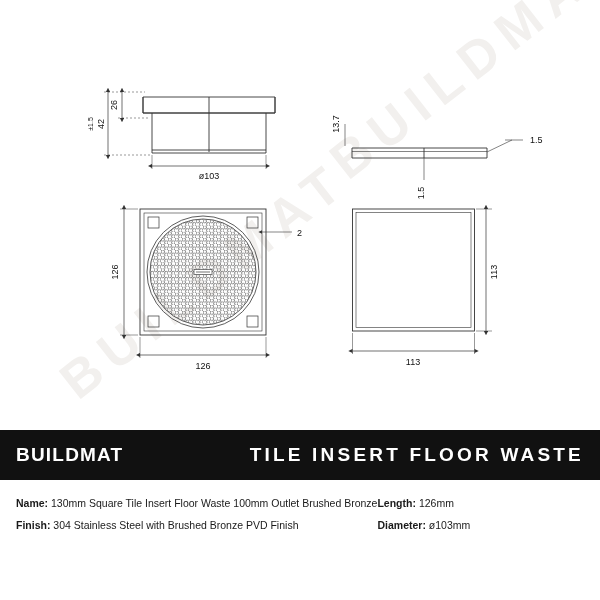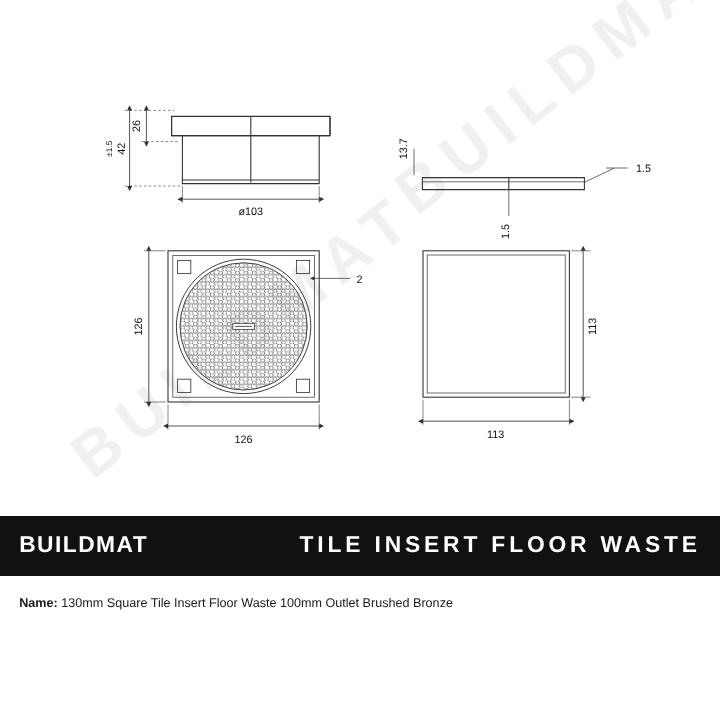--- a/index.html
+++ b/index.html
@@ -234,16 +234,28 @@
   <div class="brand">BUILDMAT</div>
   <div class="product">TILE INSERT FLOOR WASTE</div>
 </div>
 
 <div class="specs">
   <div class="specs-col-left">
     <div class="spec-row">
       <span class="k">Name:</span>
       <span class="v">130mm Square Tile Insert Floor Waste 100mm Outlet Brushed Bronze</span>
     </div>
+    <div class="spec-row">
+      <span class="k">Finish:</span>
+      <span class="v">304 Stainless Steel with Brushed Bronze PVD Finish</span>
+    </div>
   </div>
   <div class="specs-col-right">
+    <div class="spec-row">
+      <span class="k">Length:</span>
+      <span class="v">126mm</span>
+    </div>
+    <div class="spec-row">
+      <span class="k">Diameter:</span>
+      <span class="v">ø103mm</span>
+    </div>
   </div>
 </div>
 
 </body></html>

